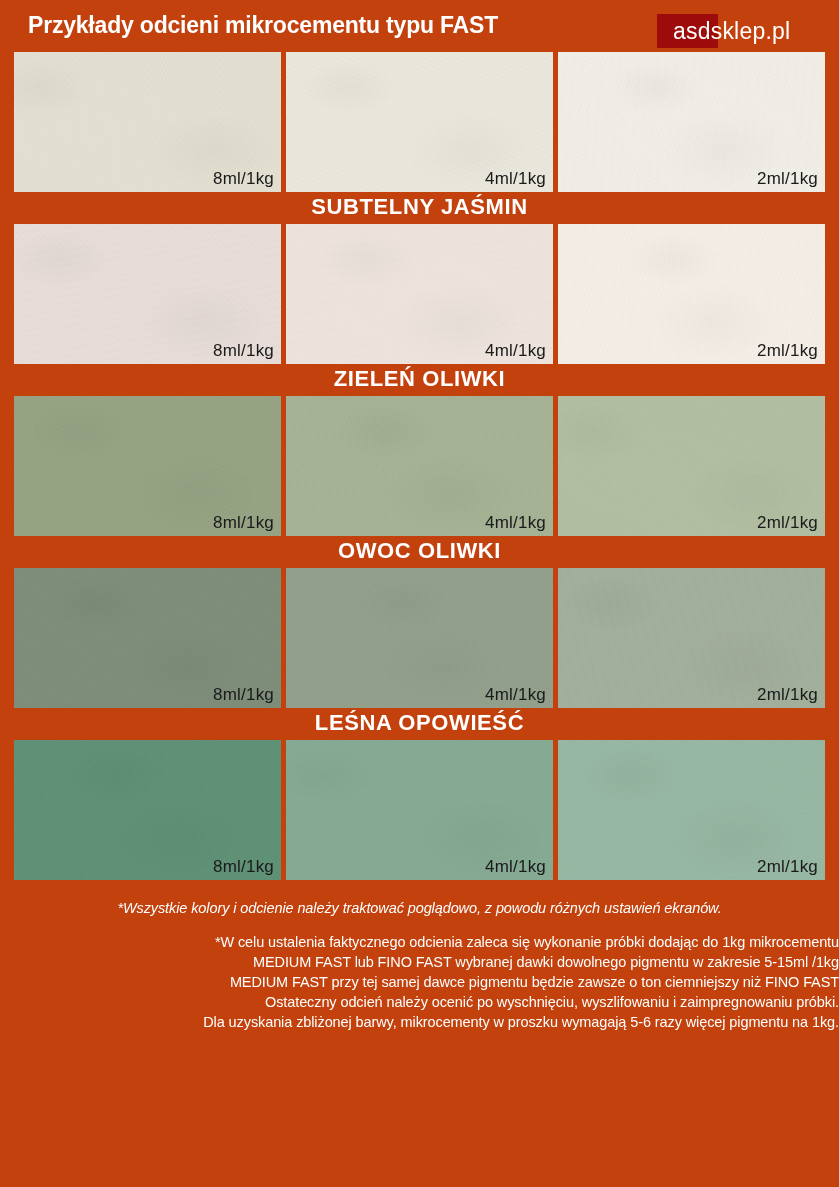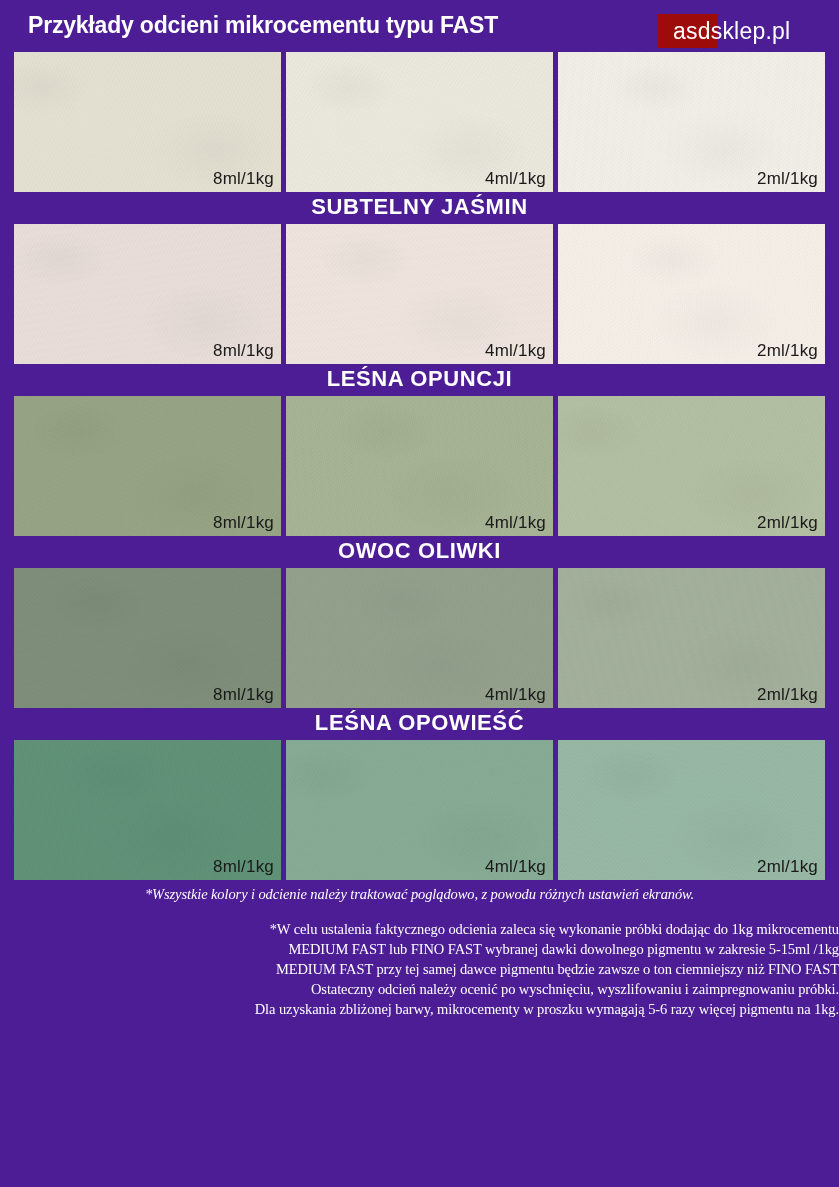--- a/index.html
+++ b/index.html
@@ -2,21 +2,21 @@
 <html><head>
 <meta charset="utf-8">
 <style>
   * { margin:0; padding:0; box-sizing:border-box; }
   html, body {
     width:839px; height:1187px;
     background:#000000;
     font-family:"Liberation Sans", sans-serif;
     overflow:hidden;
   }
-  .page { position:relative; width:839px; height:1187px; background:#4c1d95; }
+  .page { position:relative; width:839px; height:1187px; background:#c2410c; }
 
   
   .header {
     position:relative;
     height:52px;
   }
   .header-title {
     position:absolute;
     left:28px; top:12px;
     color:#ffffff;
@@ -89,24 +89,23 @@
     bottom:3px;
     font-size:17px;
     color:#1a1a1a;
     font-family:"Liberation Sans", sans-serif;
     letter-spacing:0.2px;
     z-index:3;
   }
 
   
   .notes {
-    padding-top:6px;
+    padding-top:20px;
     color:#ffffff;
     text-align:center;
-    font-family:Liberation Serif, serif;
   }
   .note-italic {
     font-style:italic;
     font-size:14.5px;
     margin-bottom:16px;
     letter-spacing:-0.1px;
   }
   .note-line {
     font-size:14.5px;
     line-height:20px;
@@ -161,21 +160,21 @@
             <div class="swatch-label">4ml/1kg</div>
           </div>
           <div class="swatch" style="background: rgb(246, 239, 232);">
             <div class="tex" style="background-image: radial-gradient(70px 40px at 43% 25%, rgba(0, 0, 0, 0.055), rgba(0, 0, 0, 0) 70%), radial-gradient(90px 55px at 58.5% 70%, rgba(0, 0, 0, 0.05), rgba(0, 0, 0, 0) 72%), radial-gradient(60px 35px at 56% 88%, rgba(255, 255, 255, 0.09), rgba(255, 255, 255, 0) 70%), radial-gradient(120px 60px at 63% 55%, rgba(255, 255, 255, 0.07), rgba(255, 255, 255, 0) 75%), repeating-linear-gradient(145deg, rgba(0, 0, 0, 0.024) 0px, rgba(0, 0, 0, 0.024) 1px, rgba(255, 255, 255, 0.016) 1px, rgba(255, 255, 255, 0.016) 3px);"></div>
             <div class="tex2" style="background-image: repeating-linear-gradient(93deg, rgba(0, 0, 0, 0.03) 0px, rgba(0, 0, 0, 0.03) 1px, rgba(255, 255, 255, 0.03) 1px, rgba(255, 255, 255, 0.03) 2px);"></div>
             <div class="swatch-label">2ml/1kg</div>
           </div>
         </div>
       </div>
       <div class="section">
-        <div class="section-title">LEŚNA OPUNCJI</div>
+        <div class="section-title">ZIELEŃ OLIWKI</div>
         <div class="swatch-row">
           <div class="swatch" style="background: rgb(150, 164, 132);">
             <div class="tex" style="background-image: radial-gradient(70px 40px at 24% 25%, rgba(0, 0, 0, 0.055), rgba(0, 0, 0, 0) 70%), radial-gradient(90px 55px at 68% 70%, rgba(0, 0, 0, 0.05), rgba(0, 0, 0, 0) 72%), radial-gradient(60px 35px at 49.6667% 88%, rgba(255, 255, 255, 0.09), rgba(255, 255, 255, 0) 70%), radial-gradient(120px 60px at 44% 55%, rgba(255, 255, 255, 0.07), rgba(255, 255, 255, 0) 75%), repeating-linear-gradient(126deg, rgba(0, 0, 0, 0.024) 0px, rgba(0, 0, 0, 0.024) 1px, rgba(255, 255, 255, 0.016) 1px, rgba(255, 255, 255, 0.016) 3px);"></div>
             <div class="tex2" style="background-image: repeating-linear-gradient(55deg, rgba(0, 0, 0, 0.03) 0px, rgba(0, 0, 0, 0.03) 1px, rgba(255, 255, 255, 0.03) 1px, rgba(255, 255, 255, 0.03) 2px);"></div>
             <div class="swatch-label">8ml/1kg</div>
           </div>
           <div class="swatch" style="background: rgb(166, 179, 148);">
             <div class="tex" style="background-image: radial-gradient(70px 40px at 37% 25%, rgba(0, 0, 0, 0.055), rgba(0, 0, 0, 0) 70%), radial-gradient(90px 55px at 61.5% 70%, rgba(0, 0, 0, 0.05), rgba(0, 0, 0, 0) 72%), radial-gradient(60px 35px at 54% 88%, rgba(255, 255, 255, 0.09), rgba(255, 255, 255, 0) 70%), radial-gradient(120px 60px at 57% 55%, rgba(255, 255, 255, 0.07), rgba(255, 255, 255, 0) 75%), repeating-linear-gradient(139deg, rgba(0, 0, 0, 0.024) 0px, rgba(0, 0, 0, 0.024) 1px, rgba(255, 255, 255, 0.016) 1px, rgba(255, 255, 255, 0.016) 3px);"></div>
             <div class="tex2" style="background-image: repeating-linear-gradient(81deg, rgba(0, 0, 0, 0.03) 0px, rgba(0, 0, 0, 0.03) 1px, rgba(255, 255, 255, 0.03) 1px, rgba(255, 255, 255, 0.03) 2px);"></div>
             <div class="swatch-label">4ml/1kg</div>

